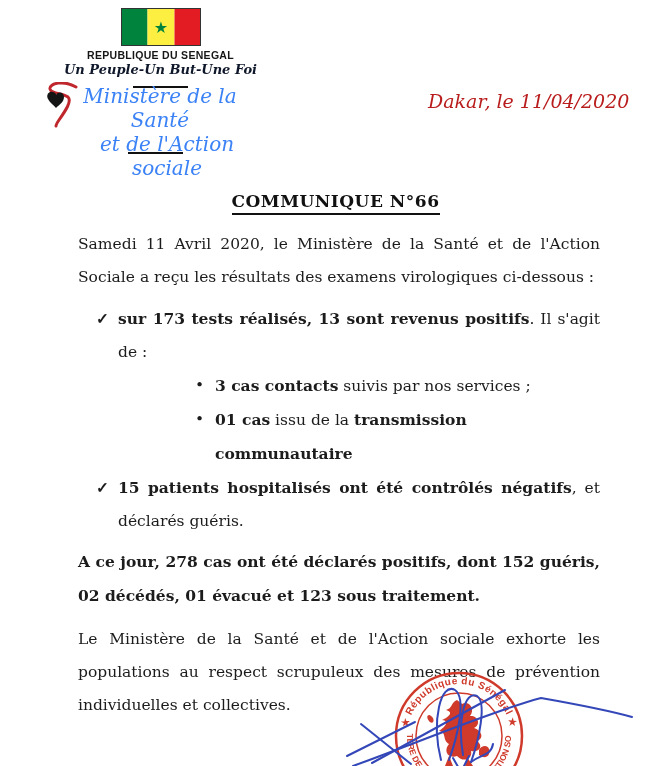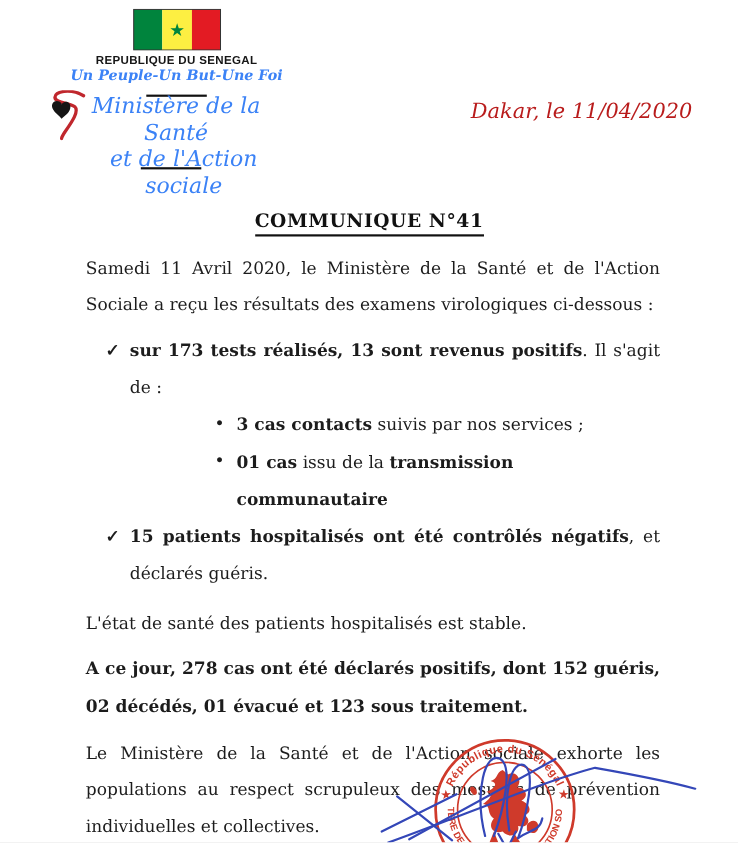--- a/index.html
+++ b/index.html
@@ -5,21 +5,21 @@
   html,body{margin:0;padding:0;background:#e8e8e8;}
   .page{
     position:relative;width:671px;height:766px;background:#ffffff;
     font-family:"DejaVu Serif", serif;color:#1c1c1c;overflow:hidden;
     margin:0 auto;
   }
   
   .crest{position:absolute;left:53px;top:8px;width:215px;text-align:center;}
   .flag{display:block;margin:0 auto;}
   .republic{font-family:Liberation Sans, sans-serif;font-weight:bold;font-size:10.5px;letter-spacing:.3px;margin-top:3px;color:#161616;}
-  .motto{font-style:italic;font-weight:bold;font-size:13px;margin-top:1px;color:#3b82f6;}
+  .motto{font-style:italic;font-weight:bold;font-size:13px;margin-top:1px;color:#0f172a;}
   .rule-sm{width:55px;height:2px;background:#111;margin:9px auto 0;}
   
   .ministry-logo{position:absolute;left:44px;top:82px;}
   .ministry{position:absolute;left:70px;top:84px;width:180px;text-align:center;font-style:italic;font-size:20px;line-height:24px;color:#3b82f6;}
   .ministry .l2{margin-left:14px;}
   .rule-sm2{position:absolute;left:128px;top:152px;width:55px;height:2px;background:#111;}
   
   .dateline{position:absolute;left:428px;top:90px;font-style:italic;font-size:19px;color:#b91c1c;}
   
   .title-wrap{position:absolute;left:0;top:191px;width:100%;text-align:center;}
@@ -64,21 +64,21 @@
 
   <div class="ministry">
     <div class="l1">Ministère de la Santé</div>
     <div class="l2">et de l'Action sociale</div>
   </div>
   <div class="rule-sm2"></div>
 
   <div class="dateline">Dakar, le 11/04/2020</div>
 
   <div class="title-wrap">
-    <span class="title">COMMUNIQUE N°41</span>
+    <span class="title">COMMUNIQUE N°66</span>
   </div>
 
   <div class="body">
     <p class="para"><span>Samedi 11 Avril 2020, le Ministère de la Santé et de l'Action Sociale a reçu les résultats des examens virologiques ci-dessous :</span></p>
 
     <div class="check-item m-check1">
       <span class="marker">✓</span>
       <span><b>sur 173 tests réalisés, 13 sont revenus positifs</b><span>. Il s'agit de :</span></span>
     </div>
 
@@ -90,21 +90,20 @@
     <div class="sub-item">
       <span class="marker">•</span>
       <span><b>01 cas</b><span> issu de la </span><b>transmission communautaire</b></span>
     </div>
 
     <div class="check-item">
       <span class="marker">✓</span>
       <span><b>15 patients hospitalisés ont été contrôlés négatifs</b><span>, et déclarés guéris.</span></span>
     </div>
 
-    <p class="para m-state"><span>L'état de santé des patients hospitalisés est stable.</span></p>
     <p class="para m-totals"><b>A ce jour, 278 cas ont été déclarés positifs, dont 152 guéris, 02 décédés, 01 évacué et 123 sous traitement.</b></p>
     <p class="para m-exhort"><span>Le Ministère de la Santé et de l'Action sociale exhorte les populations au respect scrupuleux des mesures de prévention individuelles et collectives.</span></p>
   </div>
 
   <svg class="stamp-zone" width="300" height="106" viewBox="0 0 300 106" style="overflow:visible">
 
     <circle cx="114" cy="76" r="63" fill="none" stroke-width="2.5" stroke="#cf3a2b"></circle>
     <circle cx="114" cy="76" r="43" fill="none" stroke-width="1.5" stroke="#cf3a2b"></circle>
 
     <path id="arcTop" d="M 62 76 A 52 52 0 0 1 166 76" fill="none"></path>

